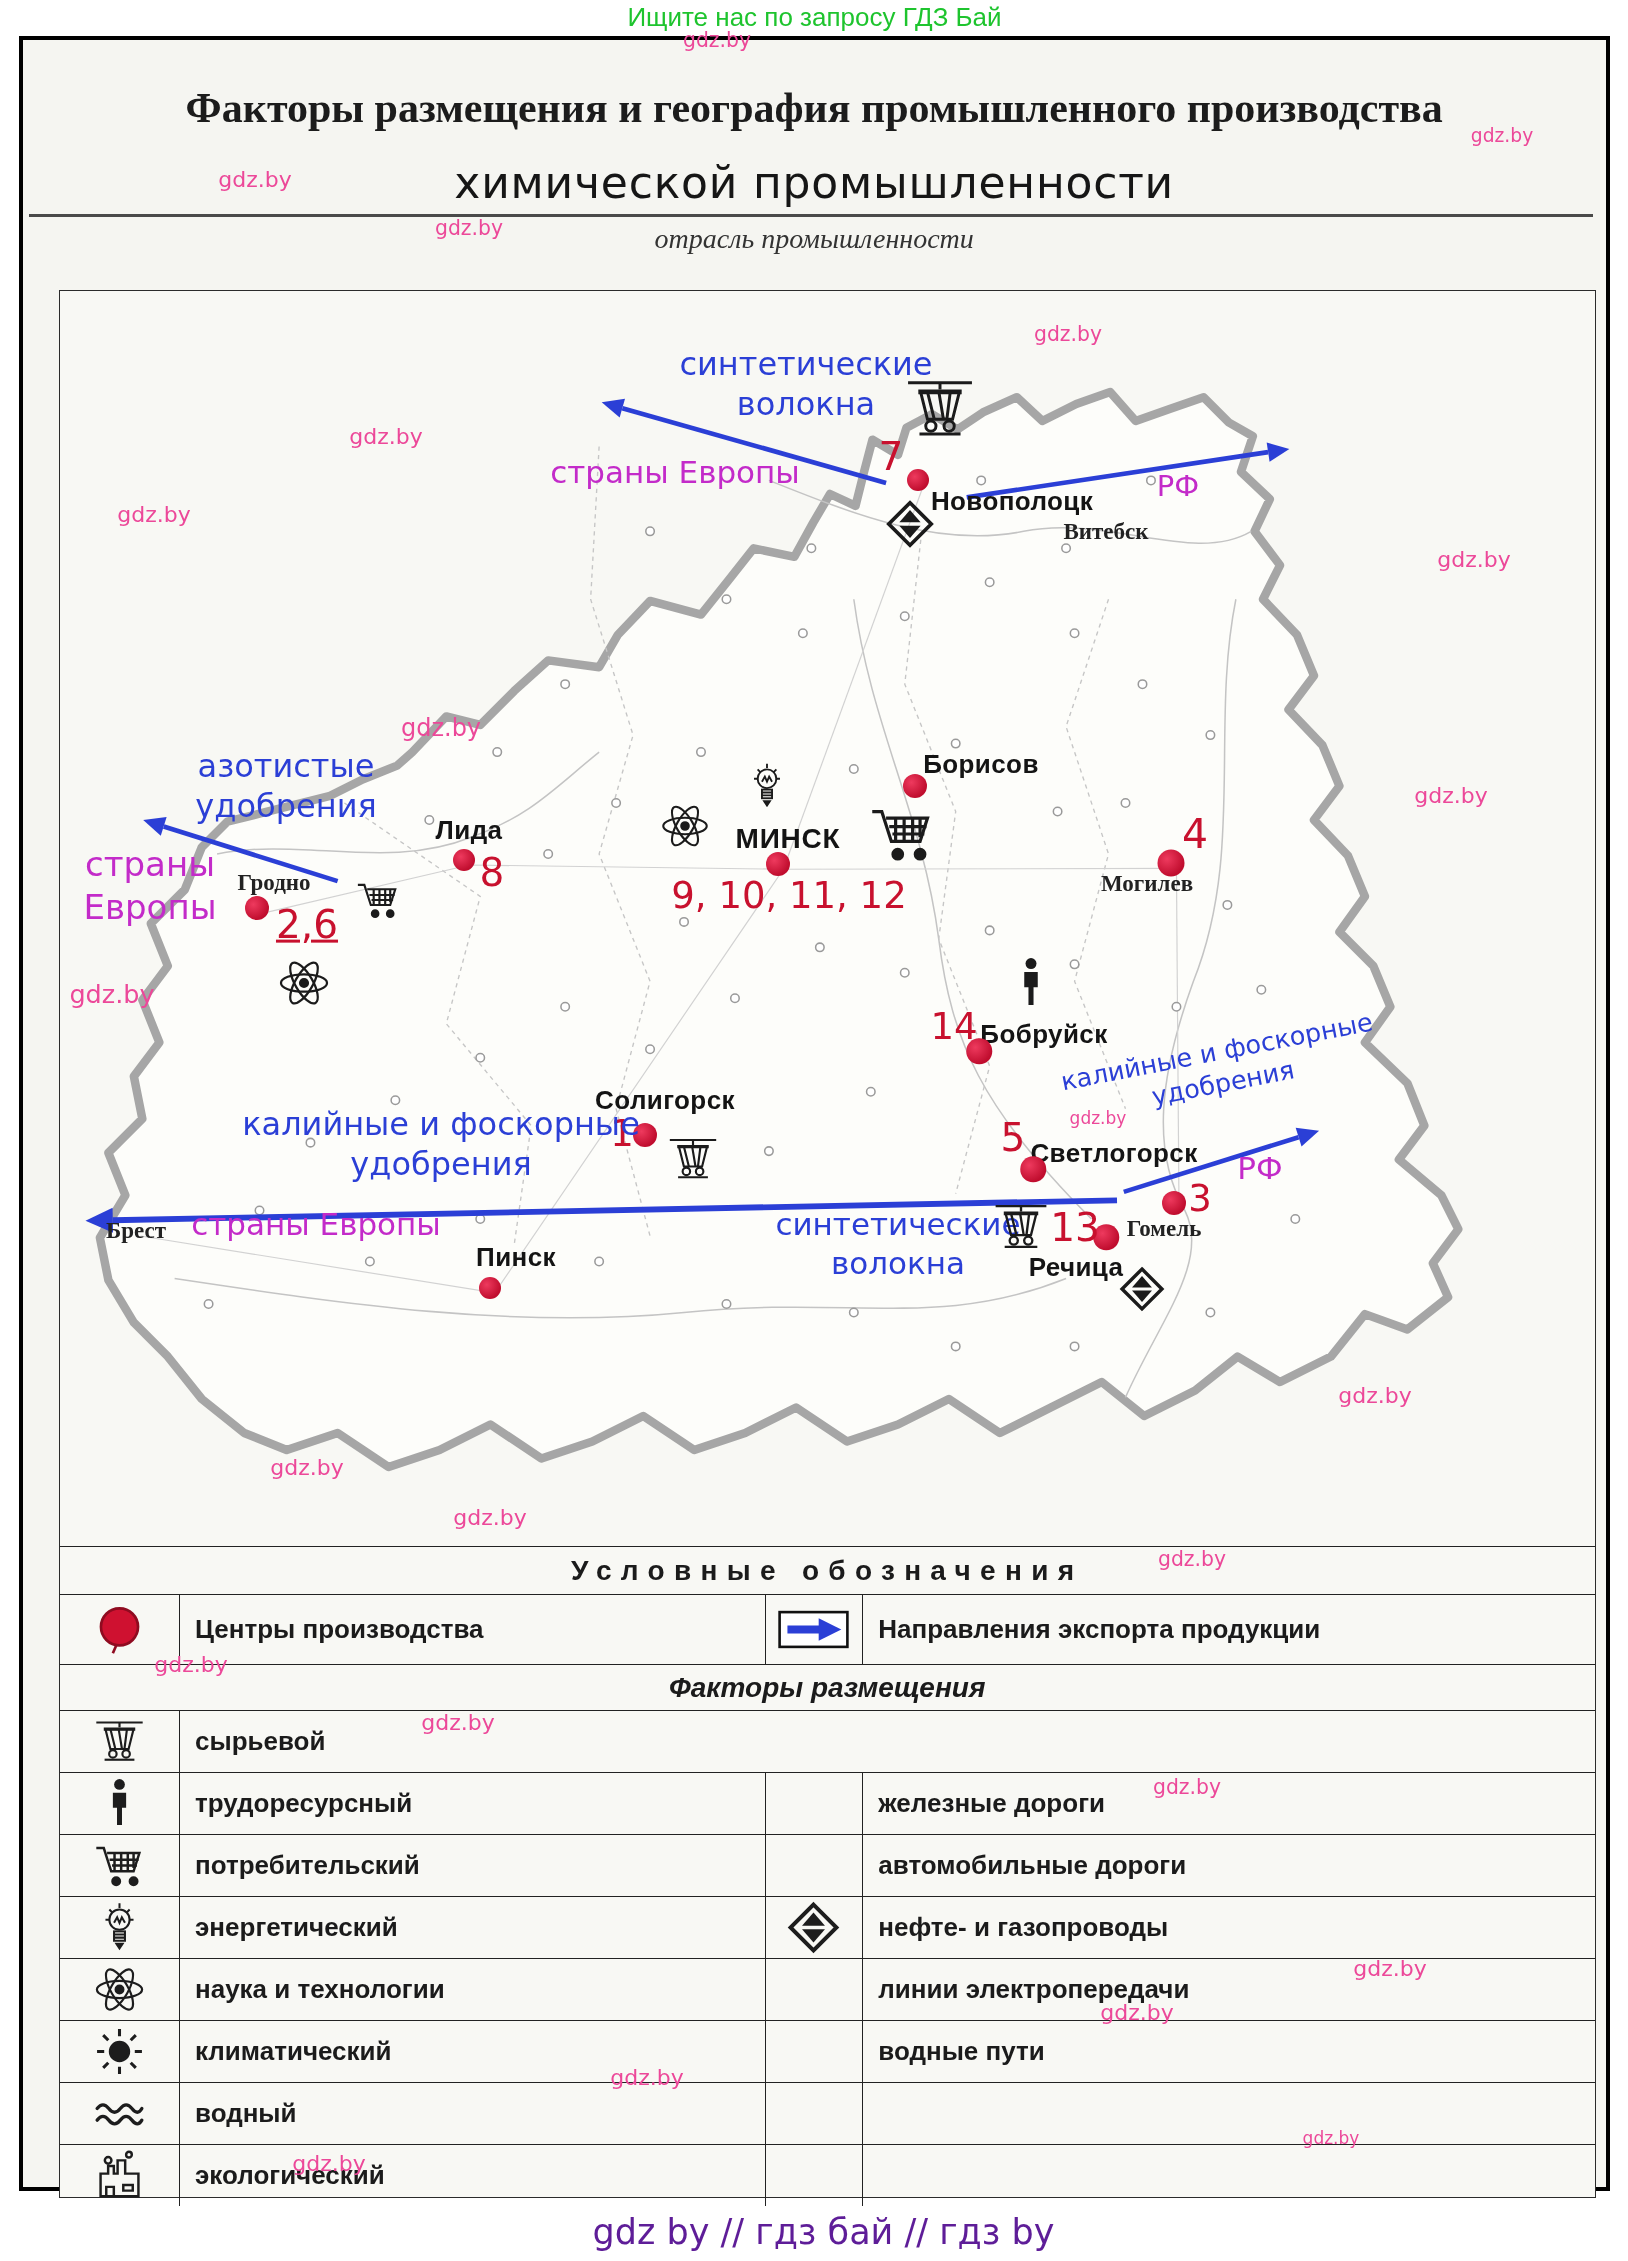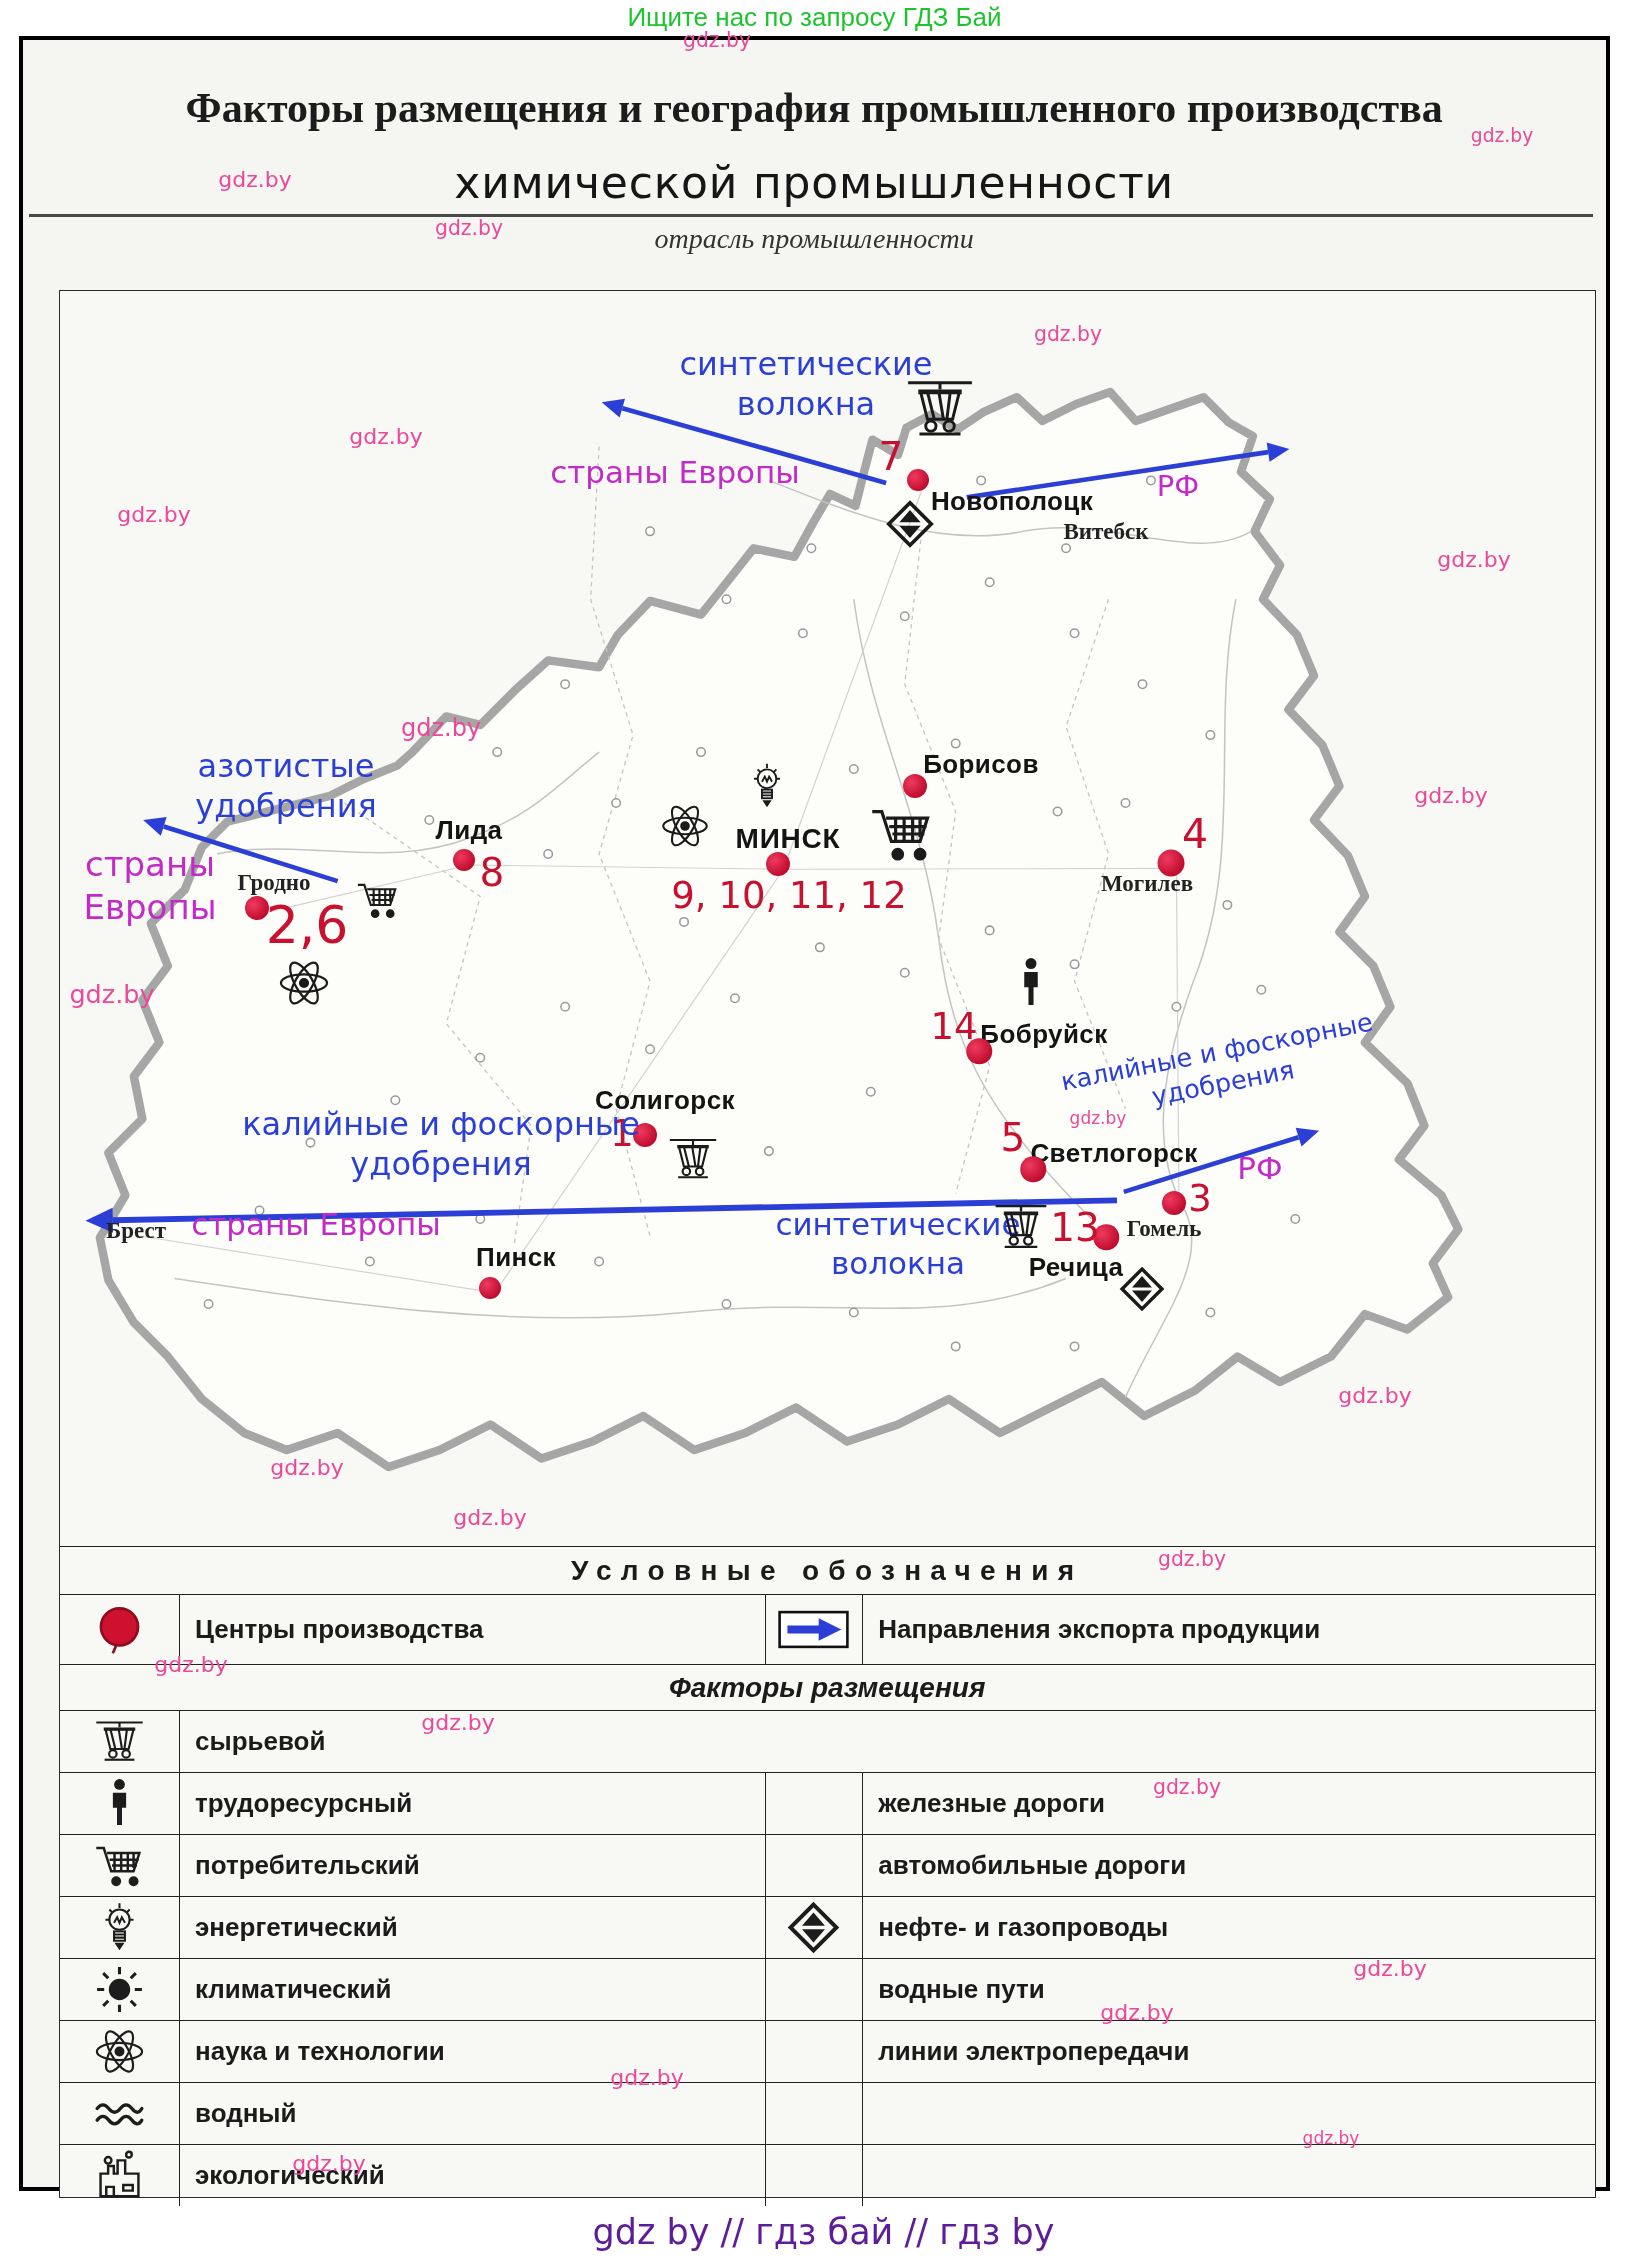--- a/index.html
+++ b/index.html
@@ -271,48 +271,48 @@
                     <path d="M30 13 L43 28 H17 Z" fill="currentColor"></path>
                     <path d="M30 47 L43 32 H17 Z" fill="currentColor"></path>
                   </svg>
                 </div>
               </div>
               <div class="cell c-rlabel">нефте- и газопроводы</div>
             </div>
             <div class="lg-row std">
               <div class="cell c-icon">
                 <div class="lg-icon">
-                  <svg viewBox="0 0 52 52">
-                    <g stroke="currentColor" stroke-width="3" fill="none">
-                      <circle cx="26" cy="26" r="9" fill="currentColor"></circle>
-                      <path d="M26 4 v7 M26 41 v7 M4 26 h7 M41 26 h7 M10 10 l5 5 M37 37 l5 5 M42 10 l-5 5 M15 37 l-5 5"></path>
-                    </g>
-                  </svg>
-                </div>
-              </div>
-              <div class="cell c-label">климатический</div>
-              <div class="cell c-ricon"></div>
-              <div class="cell c-rlabel">водные пути</div>
-            </div>
-            <div class="lg-row std">
-              <div class="cell c-icon">
-                <div class="lg-icon">
                   <svg viewBox="0 0 68 68">
                     <g fill="none" stroke="currentColor" stroke-width="2.8">
                       <ellipse cx="34" cy="34" rx="29" ry="11"></ellipse>
                       <ellipse cx="34" cy="34" rx="29" ry="11" transform="rotate(60 34 34)"></ellipse>
                       <ellipse cx="34" cy="34" rx="29" ry="11" transform="rotate(120 34 34)"></ellipse>
                       <circle cx="34" cy="34" r="5" fill="currentColor"></circle>
                     </g>
                   </svg>
                 </div>
               </div>
               <div class="cell c-label">наука и технологии</div>
               <div class="cell c-ricon"></div>
               <div class="cell c-rlabel">линии электропередачи</div>
+            </div>
+            <div class="lg-row std">
+              <div class="cell c-icon">
+                <div class="lg-icon">
+                  <svg viewBox="0 0 52 52">
+                    <g stroke="currentColor" stroke-width="3" fill="none">
+                      <circle cx="26" cy="26" r="9" fill="currentColor"></circle>
+                      <path d="M26 4 v7 M26 41 v7 M4 26 h7 M41 26 h7 M10 10 l5 5 M37 37 l5 5 M42 10 l-5 5 M15 37 l-5 5"></path>
+                    </g>
+                  </svg>
+                </div>
+              </div>
+              <div class="cell c-label">климатический</div>
+              <div class="cell c-ricon"></div>
+              <div class="cell c-rlabel">водные пути</div>
             </div>
             <div class="lg-row std">
               <div class="cell c-icon">
                 <div class="lg-icon">
                   <svg viewBox="0 0 64 40">
                     <g fill="none" stroke="currentColor" stroke-width="4" stroke-linecap="round">
                       <path d="M5 14 q7 -9 14 0 t14 0 t14 0 t12 0"></path>
                       <path d="M5 28 q7 -9 14 0 t14 0 t14 0 t12 0"></path>
                     </g>
                   </svg>
@@ -365,21 +365,21 @@
       <div class="ov map-dot" style="left: 778px; top: 864px; width: 24px; height: 24px;"></div>
       <div class="ov map-dot" style="left: 915px; top: 786px; width: 24px; height: 24px;"></div>
       <div class="ov map-dot" style="left: 1171px; top: 863px; width: 27px; height: 27px;"></div>
       <div class="ov map-dot" style="left: 979px; top: 1051px; width: 25.5px; height: 25.5px;"></div>
       <div class="ov map-dot" style="left: 645px; top: 1135px; width: 24px; height: 24px;"></div>
       <div class="ov map-dot" style="left: 1033px; top: 1169px; width: 25.5px; height: 25.5px;"></div>
       <div class="ov map-dot" style="left: 490px; top: 1288px; width: 22px; height: 22px;"></div>
       <div class="ov map-dot" style="left: 1106px; top: 1237px; width: 25.5px; height: 25.5px;"></div>
       <div class="ov map-dot" style="left: 1174px; top: 1203px; width: 24px; height: 24px;"></div>
       <div class="ov lb-num" style="left: 891px; top: 457px; font-size: 39px;">7</div>
-      <div class="ov lb-num" style="left: 307px; top: 925px; font-size: 52px;">2,6</div>
+      <div class="ov lb-num" style="left: 307px; top: 925px; font-size: 39px; text-decoration: underline;">2,6</div>
       <div class="ov lb-num" style="left: 492px; top: 873px; font-size: 39px;">8</div>
       <div class="ov lb-num" style="left: 789px; top: 896px; font-size: 37px;">9, 10, 11, 12</div>
       <div class="ov lb-num" style="left: 1195px; top: 835px; font-size: 41px;">4</div>
       <div class="ov lb-num" style="left: 954px; top: 1027px; font-size: 37px;">14</div>
       <div class="ov lb-num" style="left: 622px; top: 1134px; font-size: 37px;">1</div>
       <div class="ov lb-num" style="left: 1013px; top: 1138px; font-size: 39px;">5</div>
       <div class="ov lb-num" style="left: 1075px; top: 1228px; font-size: 39px;">13</div>
       <div class="ov lb-num" style="left: 1200px; top: 1199px; font-size: 37px;">3</div>
       <div class="ov lb-phrase lb-blue" style="left: 806px; top: 384px; font-size: 32px;">синтетические
 волокна</div>

